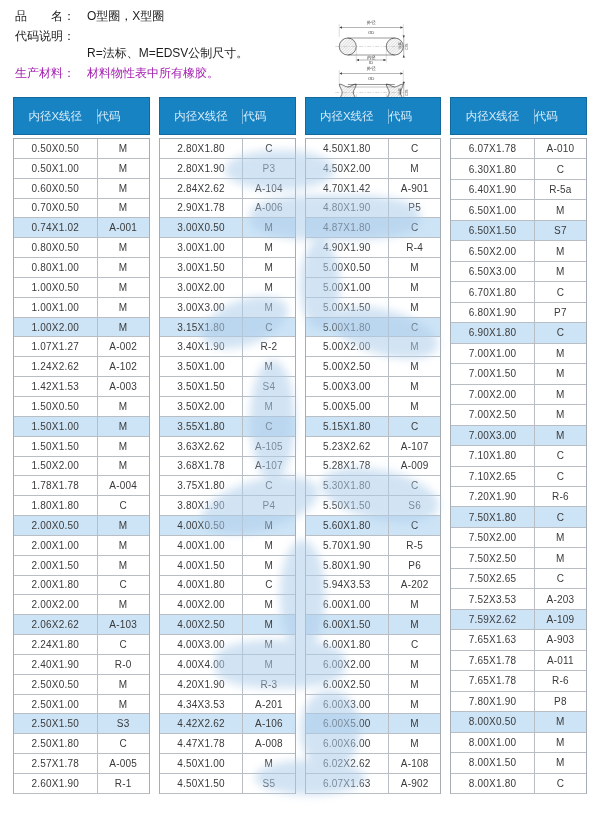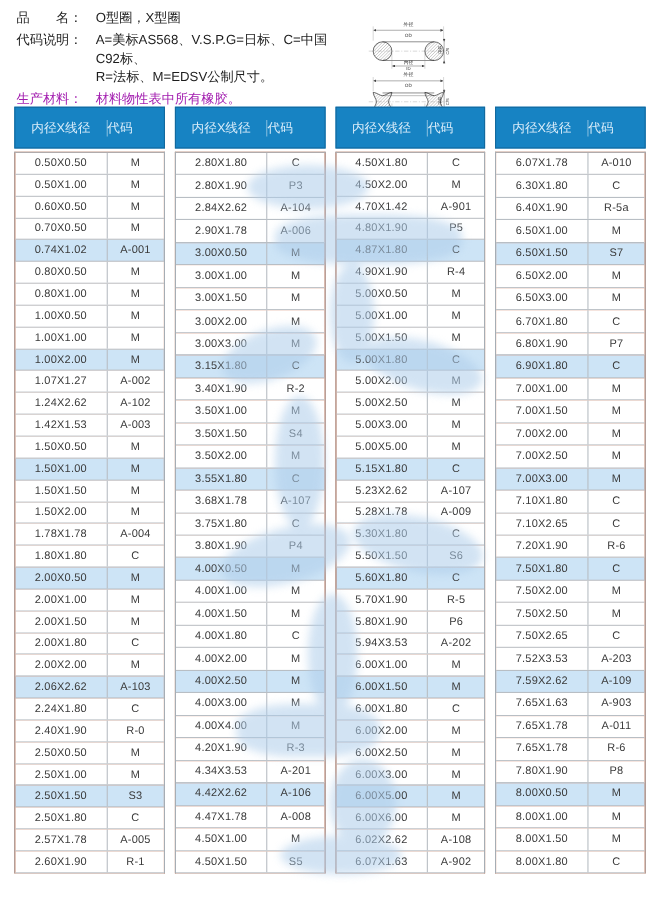--- a/index.html
+++ b/index.html
@@ -19,21 +19,21 @@
   svg text { font-family:"Liberation Sans","DejaVu Sans",sans-serif; fill:#333; }
 
   
   .tables { position:absolute; left:13px; top:97px; width:574px; display:flex; gap:9px; }
   .spec-table { flex:1; display:flex; flex-direction:column; }
   .thead { height:38px; background:#1783c3; display:flex; align-items:center;
            color:#d9ecf9; font-size:11.5px; border:1px solid #12699e; }
   .thead .th-size { width:62%; text-align:center; border-right:1px solid rgba(255,255,255,.45); }
   .thead .th-code { width:38%; text-align:left; }
   .tbody { margin-top:3px; height:656px; display:flex; flex-direction:column;
-           border:1px solid #a6adb4; border-bottom:none; background:#c2410c; }
+           border:1px solid #a6adb4; border-bottom:none; background:#0ea5e9; }
   .trow { flex:1; display:flex; align-items:center; border-bottom:1px solid #b8bec4; background:#fff; }
   .trow.hl { background:#cde4f6; }
   .cell { font-size:10px; color:#3a3a3a; text-align:center; letter-spacing:.2px; }
   .cell.size { width:62%; border-right:1px solid #b8bec4; align-self:stretch; display:flex; align-items:center; justify-content:center; }
   .cell.code { width:38%; }
 
   
   .watermark { position:absolute; left:0; top:0; width:600px; height:815px; pointer-events:none; z-index:30; filter:blur(4px); opacity:.55; }
   .blob { position:absolute; background:#aecdea; border-radius:50%; }
 </style>
@@ -43,21 +43,21 @@
 <div class="page">
 
   <div class="top">
     <div class="info-line">
       <span class="info-label">品　　名：</span>
       <span class="info-value">O型圈，X型圈</span>
     </div>
     <div class="info-line">
       <span class="info-label">代码说明：</span>
       <span class="info-value">
-        <span>A=美标AS568、V.S.P.G=日标、C=中国C92标、</span><br>
+        <br>
         <span>R=法标、M=EDSV公制尺寸。</span>
       </span>
     </div>
     <div class="info-line mat-line">
       <span class="info-label">生产材料：</span>
       <span class="info-value">材料物性表中所有橡胶。</span>
     </div>
   </div>
 
   <div class="diagrams">
@@ -340,20 +340,24 @@
             <div class="cell size">3.50X1.50</div>
             <div class="cell code">S4</div>
           </div>
           <div class="trow">
             <div class="cell size">3.50X2.00</div>
             <div class="cell code">M</div>
           </div>
           <div class="trow hl">
             <div class="cell size">3.55X1.80</div>
             <div class="cell code">C</div>
+          </div>
+          <div class="trow">
+            <div class="cell size">3.63X2.62</div>
+            <div class="cell code">A-105</div>
           </div>
           <div class="trow">
             <div class="cell size">3.68X1.78</div>
             <div class="cell code">A-107</div>
           </div>
           <div class="trow">
             <div class="cell size">3.75X1.80</div>
             <div class="cell code">C</div>
           </div>
           <div class="trow">

